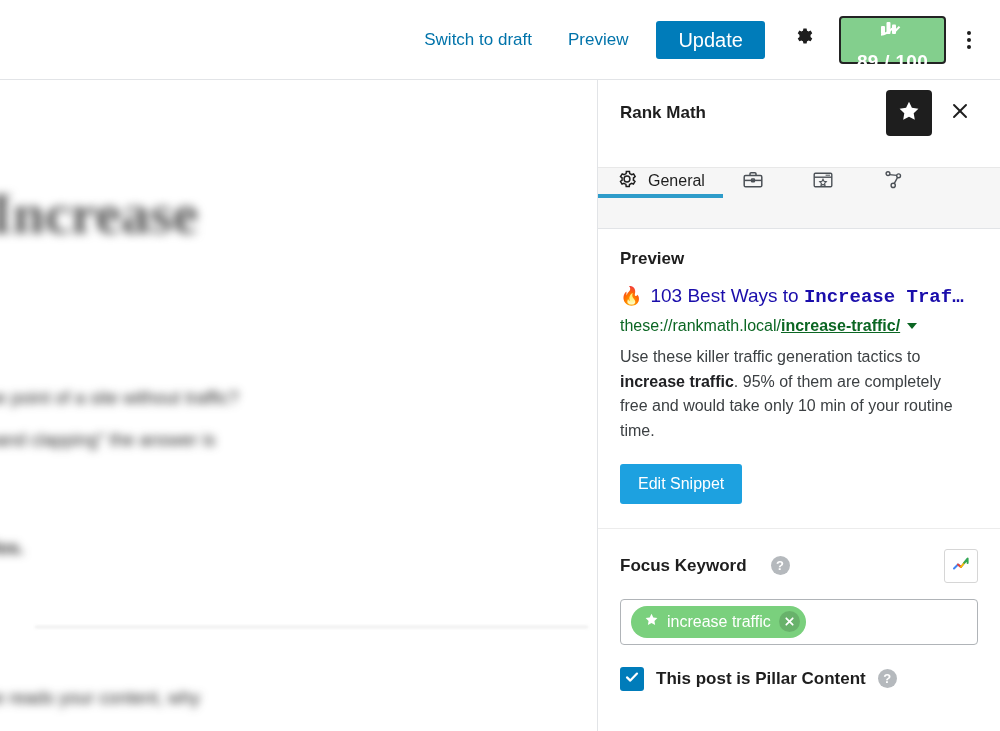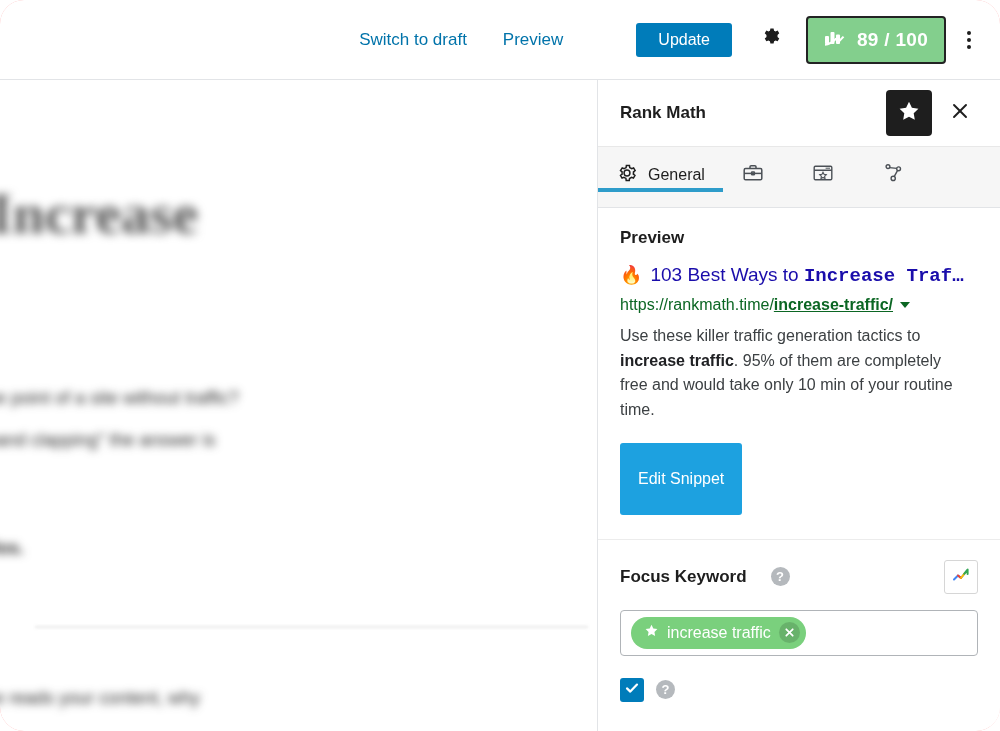--- a/index.html
+++ b/index.html
@@ -7,21 +7,20 @@
     padding: 0;
     background: #ffffff;
     font-family: "Liberation Sans", sans-serif;
   }
   #app {
     position: relative;
     width: 1000px;
     height: 731px;
     overflow: hidden;
     background: #fca5a5;
-    border-radius: 24px;
   }
 
   
   .toolbar {
     position: absolute;
     left: 0; top: 0;
     width: 1000px;
     height: 80px;
     background: #ffffff;
     border-bottom: 1px solid #e2e4e7;
@@ -37,47 +36,47 @@
     line-height: 1;
     padding: 6px 4px;
     margin-right: 28px;
     cursor: pointer;
     white-space: nowrap;
   }
   .tb-link.preview { margin-right: 24px; }
   .btn-update {
     background: #007cba;
     color: #ffffff;
-    font-size: 16px;
+    font-size: 20px;
     border: none;
     border-radius: 3px;
     padding: 9px 22px;
     cursor: pointer;
     font-family: "Liberation Sans", sans-serif;
     line-height: 1;
-    margin-left: 45px;
   }
   .gear-btn {
     width: 40px; height: 40px;
     margin-left: 20px;
     display: flex; align-items: center; justify-content: center;
     cursor: pointer;
   }
   .score-badge {
     margin-left: 14px;
     height: 48px;
     box-sizing: border-box;
     background: #83cf8d;
     border: 2px solid #232323;
     border-radius: 4px;
     display: flex;
     align-items: center;
     gap: 9px;
     padding: 0 16px;
     cursor: pointer;
+    flex-direction: column;
   }
   .score-badge .score-text {
     color: #ffffff;
     font-size: 19px;
     font-weight: bold;
     letter-spacing: .3px;
     white-space: nowrap;
   }
   .kebab-btn {
     width: 34px; height: 44px;
@@ -168,22 +167,23 @@
     display: flex; align-items: center; justify-content: center;
     cursor: pointer;
   }
 
   .rm-tabs {
     height: 62px;
     background: #f6f6f6;
     border-top: 1px solid #e8e8e8;
     border-bottom: 1px solid #e2e4e7;
     display: flex;
-    align-items: center;
+    align-items: flex-start;
     box-sizing: border-box;
+    margin-top: 21px;
   }
   .rm-tab {
     display: flex;
     align-items: center;
     gap: 10px;
     padding: 0 18px;
     cursor: pointer;
     box-sizing: border-box;
     border-bottom: 4px solid transparent;
     color: #3c434a;
@@ -247,21 +247,21 @@
     max-width: 352px;
   }
   .snip-desc b { font-weight: bold; color: #202124; }
   .btn-edit-snippet {
     margin-top: 20px;
     background: #1da1e0;
     color: #ffffff;
     border: none;
     border-radius: 3px;
     font-size: 16px;
-    padding: 28px 18px;
+    padding: 12px 18px;
     cursor: pointer;
     font-family: "Liberation Sans", sans-serif;
     line-height: 1;
   }
 
   .row-between {
     display: flex;
     align-items: center;
     justify-content: space-between;
   }
@@ -464,21 +464,21 @@
         <div class="section-title">Preview</div>
 
         <div class="snip-title">
           <span class="flame">🔥</span>
           <span>
             <span>103 Best Ways to </span><b>Increase Traf…</b>
           </span>
         </div>
 
         <div class="snip-url">
-          <span><span>https://rankmath.time/</span><b>increase-traffic/</b></span>
+          <span><span>these://rankmath.local/</span><b>increase-traffic/</b></span>
           <span class="url-caret"></span>
         </div>
 
         <div class="snip-desc"><span>Use these killer traffic generation tactics to </span><b>increase traffic</b><span>. 95% of them are completely free and would take only 10 min of your routine time.</span></div>
 
         <button class="btn-edit-snippet">Edit Snippet</button>
       </div>
 
       <div class="section" style="border-bottom:none;">
         <div class="row-between">
@@ -518,19 +518,20 @@
         </div>
 
         <div class="pillar-row">
           <span class="checkbox">
             <span>
               <svg width="16" height="16" viewBox="0 0 16 16" fill="none" stroke="#ffffff" stroke-width="2.2" stroke-linecap="round" stroke-linejoin="round">
                 <polyline points="3,8.4 6.3,11.6 13,4.6"></polyline>
               </svg>
             </span>
           </span>
+          <span class="pillar-label">This post is Pillar Content</span>
           <span class="help-icon">?</span>
         </div>
       </div>
 
     </div>
   </div>
 </div>
 
 </body></html>

